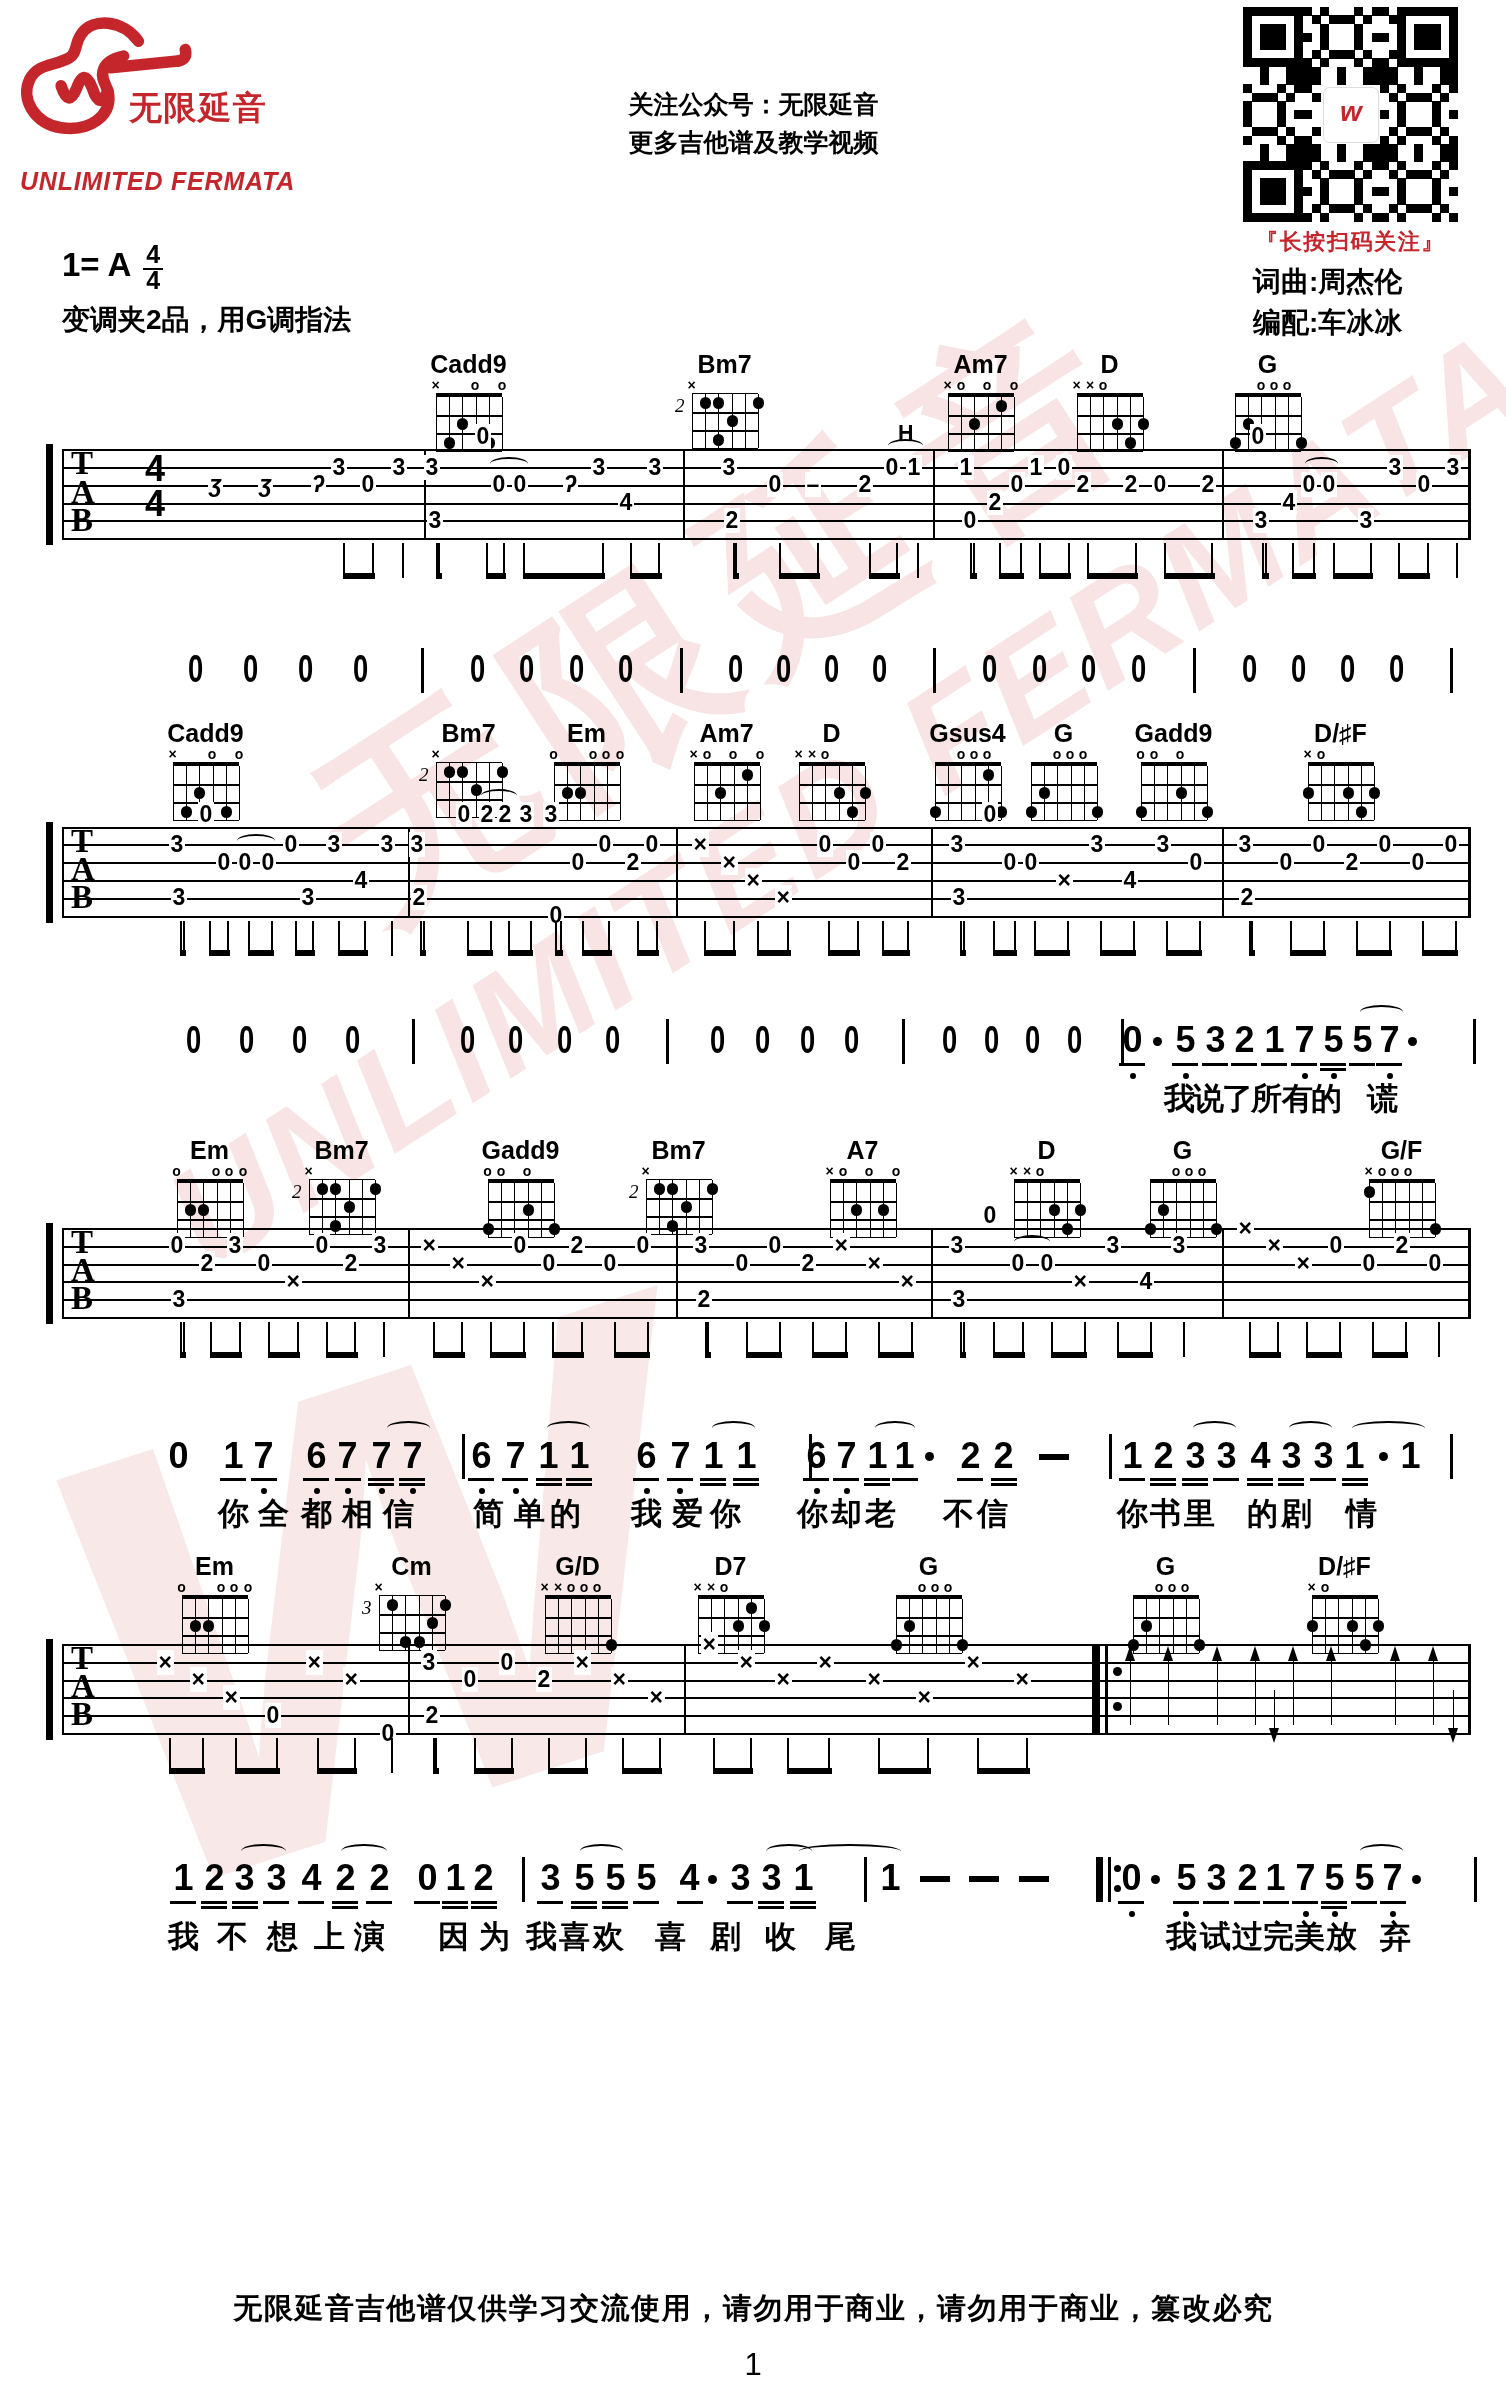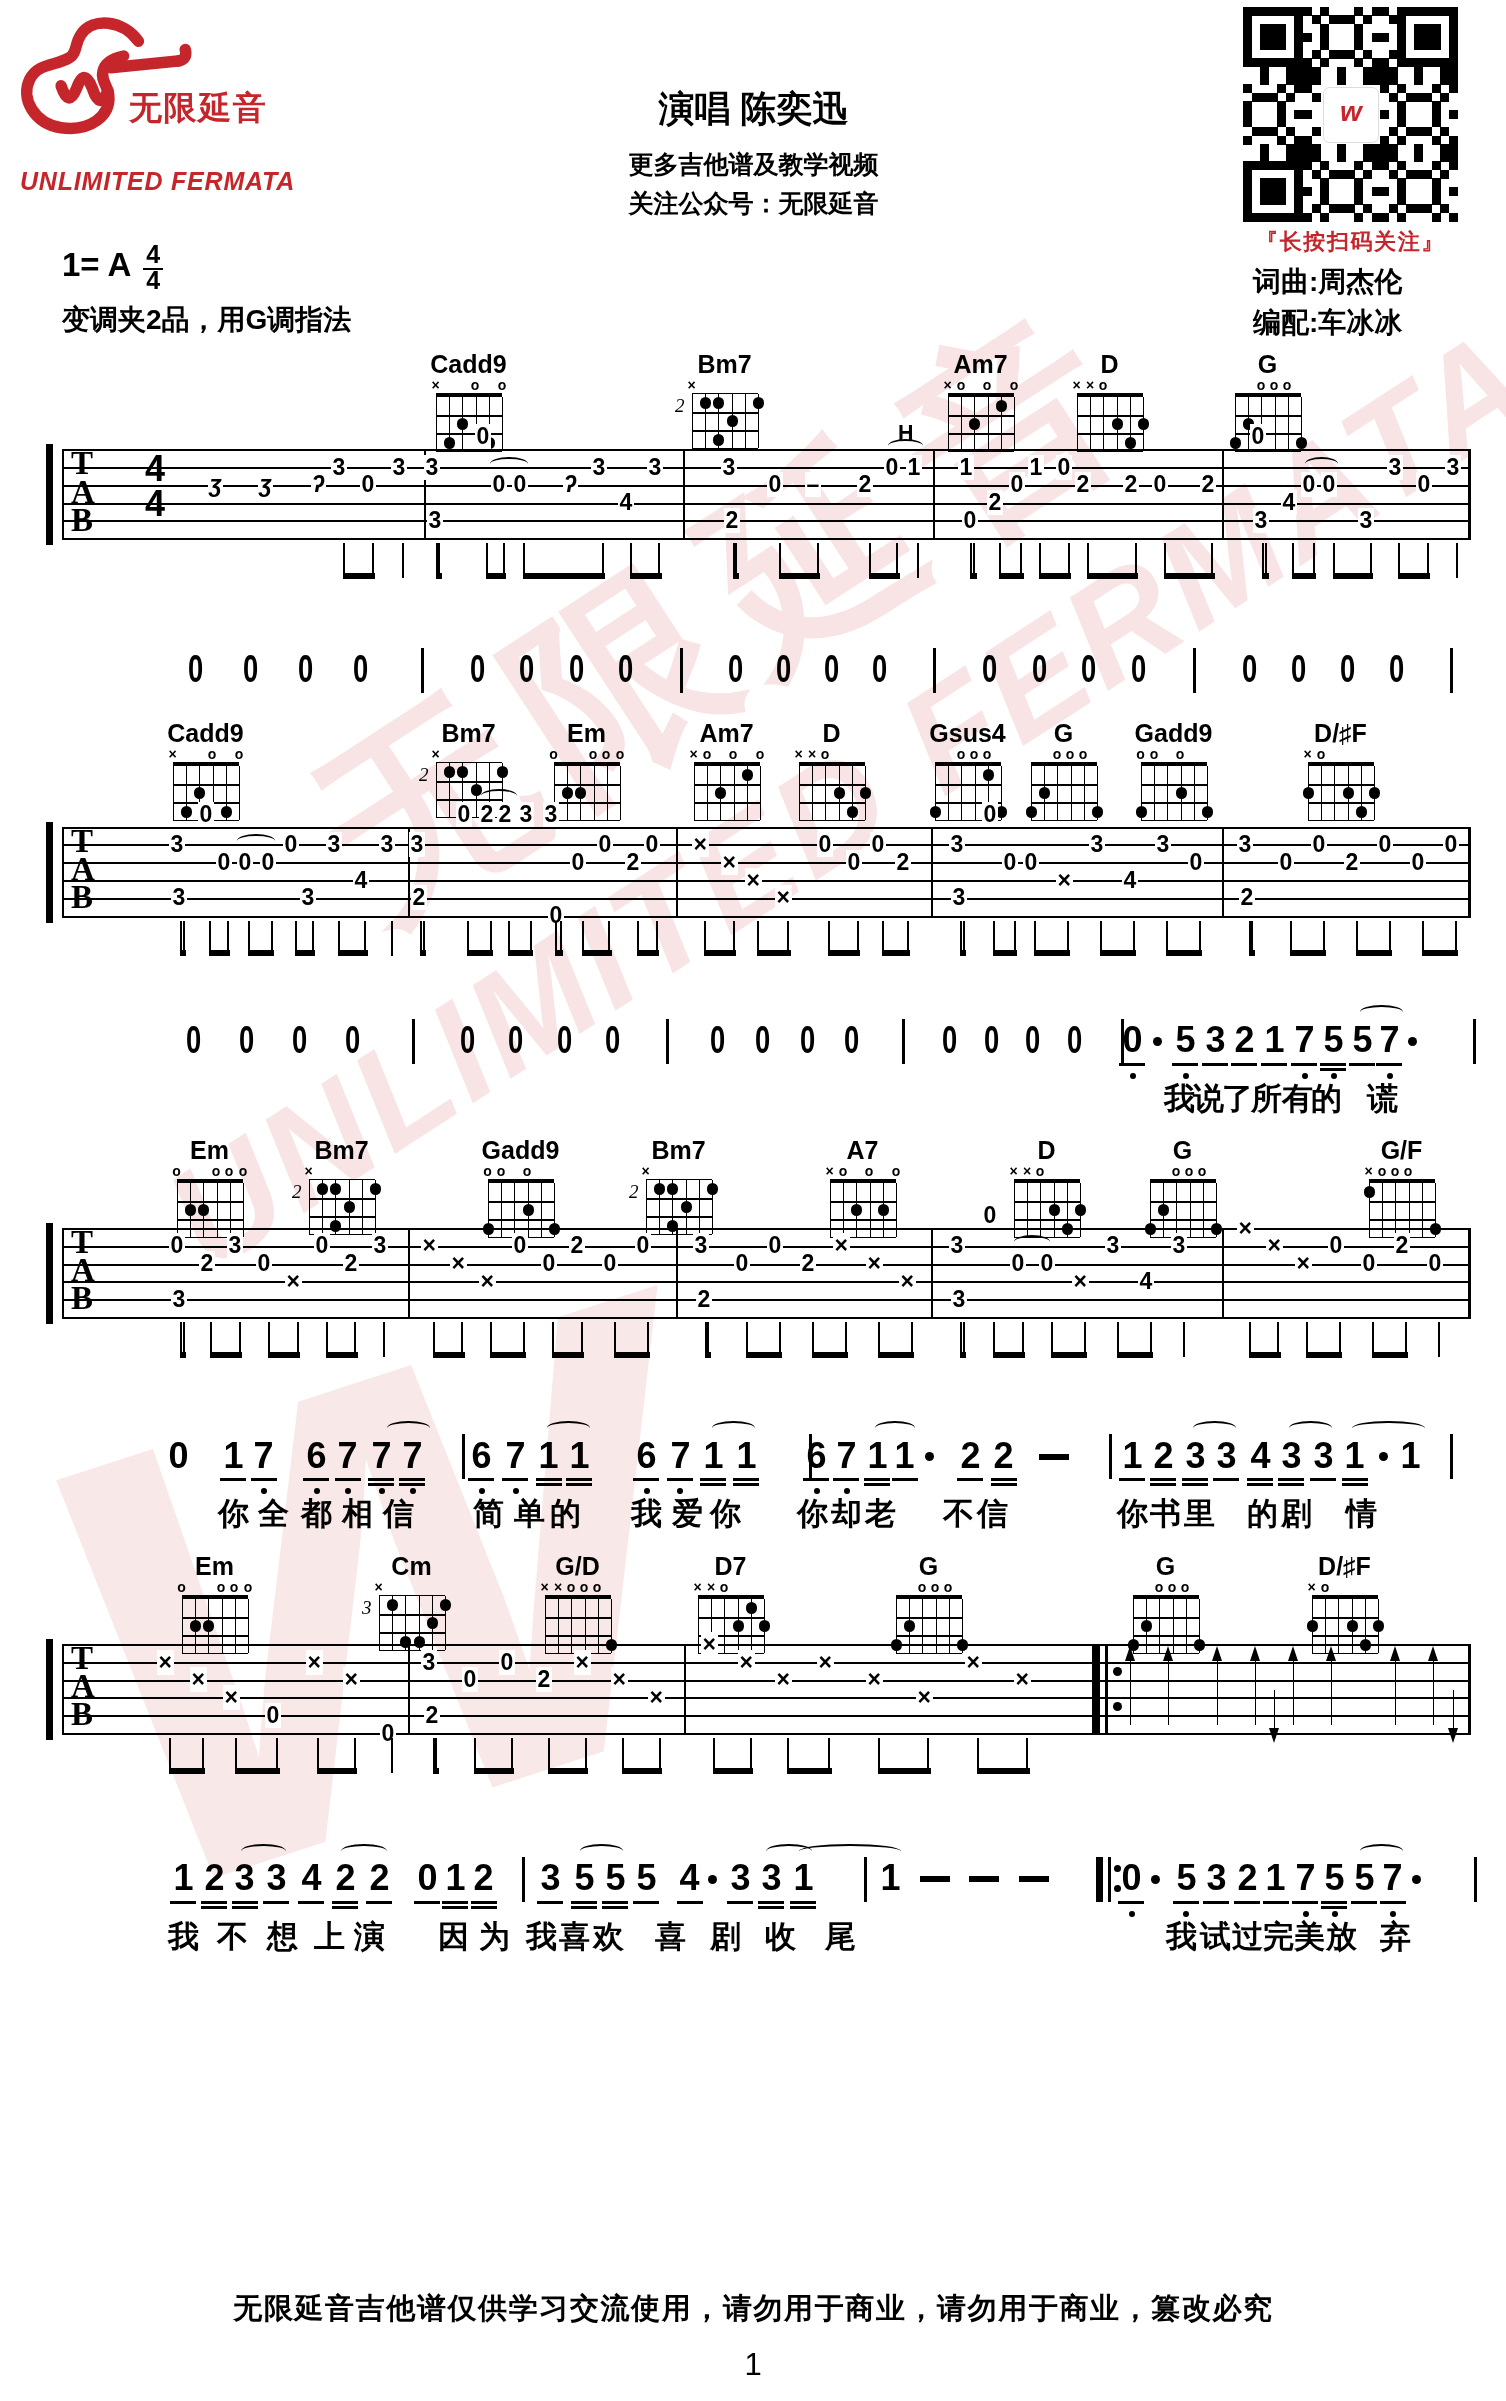--- a/index.html
+++ b/index.html
@@ -44,24 +44,23 @@
           <path d="M56 92 q9 28 19 3 q9 -26 19 0 q9 28 19 3"></path>
           <path d="M116 70 L198 62"></path>
           <path d="M198 62 q12 -2 9 -14"></path>
         </g>
       </svg>
       <div class="abs red" style="left:114px;top:76px;font-size:33px;font-weight:bold;letter-spacing:1.6px;">无限延音</div>
       <div class="abs red" style="left:5px;top:157px;font-size:25px;font-weight:bold;font-style:italic;letter-spacing:0.8px;">UNLIMITED FERMATA</div>
     </div>
 
     <div class="abs ctr" style="left:424px;top:73px;width:659px;">
-      <div class="title-artist">演唱 陈奕迅</div>
       <div class="promo" style="margin-top:11.5px;">
+        <div>关注公众号：无限延音</div>
         <div>更多吉他谱及教学视频</div>
-        <div>关注公众号：无限延音</div>
       </div>
     </div>
 
     <div class="abs keyrow" style="left:62px;top:241px;">
       <span>1= A</span><span class="frac"><span class="top">4</span><br><span>4</span></span>
     </div>
     <div class="abs capo" style="left:62px;top:301px;">变调夹2品，用G调指法</div>
 
     <div class="abs" id="qr" style="left:1243px;top:6.6px;width:214px;height:214px;">
         <div style="position: absolute; left: 0px; top: 0px; width: 9px; height: 9px; background: rgb(0, 0, 0);"></div>

